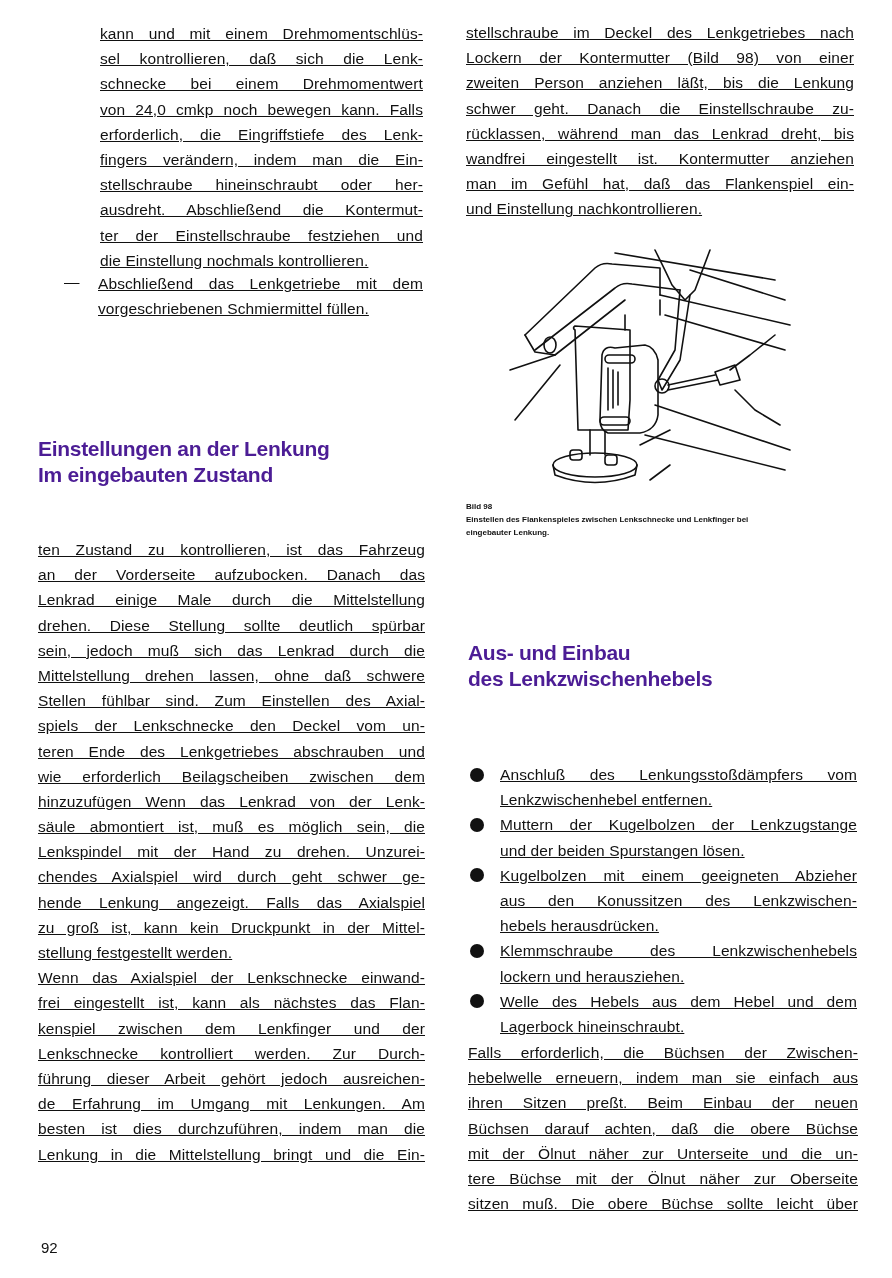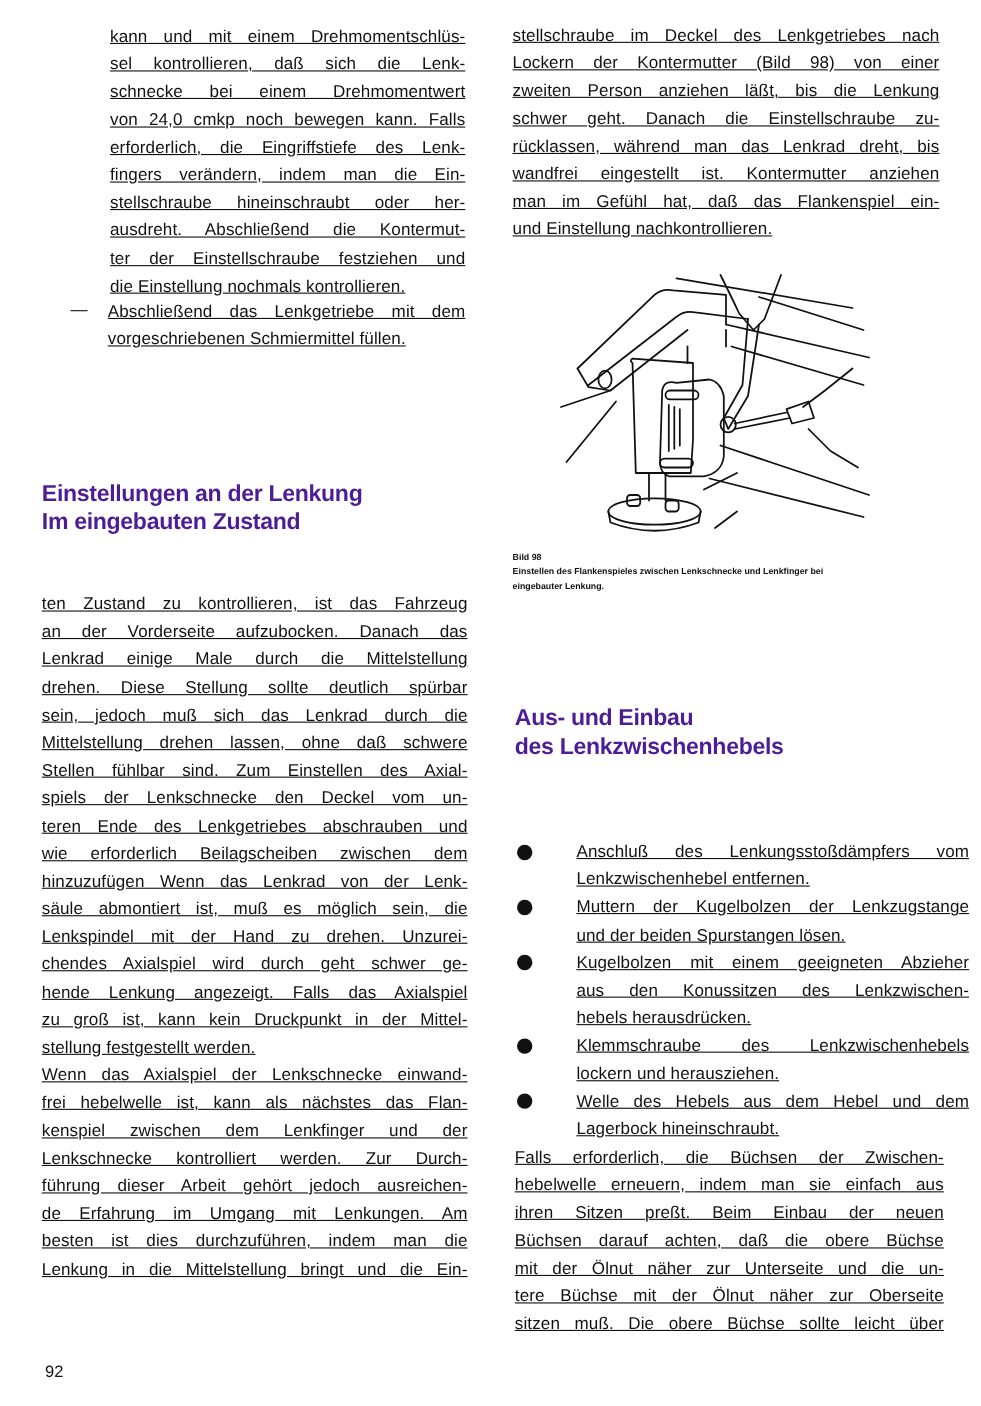--- a/index.html
+++ b/index.html
@@ -65,21 +65,21 @@
   <div class="line">teren Ende des Lenkgetriebes abschrauben und</div>
   <div class="line">wie erforderlich Beilagscheiben zwischen dem</div>
   <div class="line">hinzuzufügen Wenn das Lenkrad von der Lenk-</div>
   <div class="line">säule abmontiert ist, muß es möglich sein, die</div>
   <div class="line">Lenkspindel mit der Hand zu drehen. Unzurei-</div>
   <div class="line">chendes Axialspiel wird durch geht schwer ge-</div>
   <div class="line">hende Lenkung angezeigt. Falls das Axialspiel</div>
   <div class="line">zu groß ist, kann kein Druckpunkt in der Mittel-</div>
   <div class="line last">stellung festgestellt werden.</div>
   <div class="line">Wenn das Axialspiel der Lenkschnecke einwand-</div>
-  <div class="line">frei hebelwelle ist, kann als nächstes das Flan-</div>
+  <div class="line">frei eingestellt ist, kann als nächstes das Flan-</div>
   <div class="line">kenspiel zwischen dem Lenkfinger und der</div>
   <div class="line">Lenkschnecke kontrolliert werden. Zur Durch-</div>
   <div class="line">führung dieser Arbeit gehört jedoch ausreichen-</div>
   <div class="line">de Erfahrung im Umgang mit Lenkungen. Am</div>
   <div class="line">besten ist dies durchzuführen, indem man die</div>
   <div class="line">Lenkung in die Mittelstellung bringt und die Ein-</div>
 </div>
 
 <div class="pagenum" style="left:41px; top:1239px;text-align:center;">92</div>
 
@@ -147,21 +147,21 @@
   <div>Aus- und Einbau</div>
   <div>des Lenkzwischenhebels</div>
 </div>
 
 <div class="bullet" style="left:470px; top:768px;"></div>
 <div class="bullet" style="left:470px; top:818px;"></div>
 <div class="bullet" style="left:470px; top:868px;"></div>
 <div class="bullet" style="left:470px; top:944px;"></div>
 <div class="bullet" style="left:470px; top:994px;"></div>
 
-<div class="col" style="left:524px; top:762px; width:357px;">
+<div class="col" style="left:500px; top:762px; width:357px;">
   <div>
     <div class="line">Anschluß des Lenkungsstoßdämpfers vom</div>
     <div class="line last">Lenkzwischenhebel entfernen.</div>
   </div>
   <div>
     <div class="line">Muttern der Kugelbolzen der Lenkzugstange</div>
     <div class="line last">und der beiden Spurstangen lösen.</div>
   </div>
   <div>
     <div class="line">Kugelbolzen mit einem geeigneten Abzieher</div>

